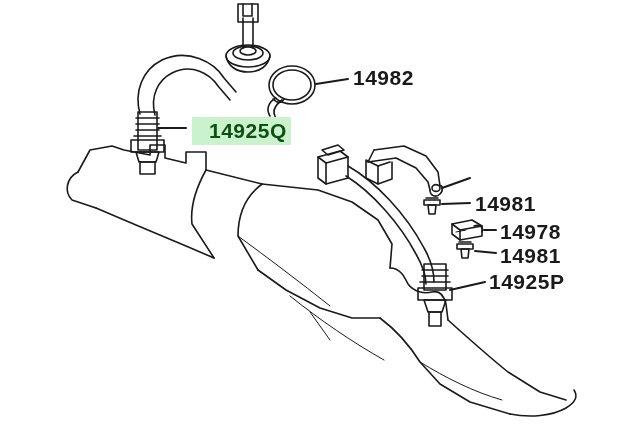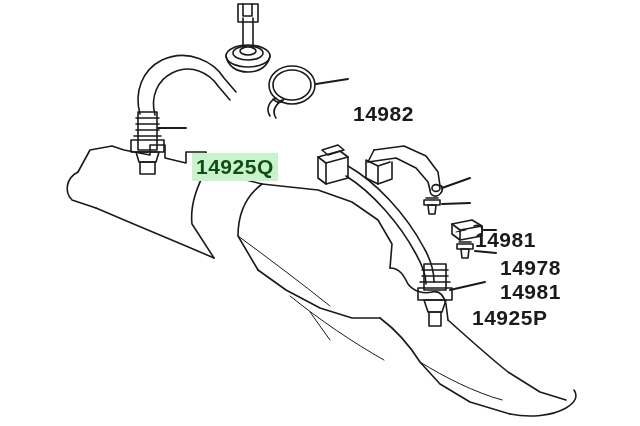--- a/index.html
+++ b/index.html
@@ -28,26 +28,25 @@
   }
   .callout {
     position: absolute;
     font-family: "Liberation Sans", sans-serif;
     font-size: 21px;
     font-weight: bold;
     color: #1a1a1a;
     letter-spacing: 0.5px;
     white-space: nowrap;
     line-height: 1;
-    margin-top: 36px;
   }
   .callout.highlight {
     color: #0f4f14;
     background: #c9f2cd;
-    padding: 3px 4px 4px 4px;
+    padding: 3px 4px 4px 17px;
   }
 </style>
 </head>
 <body>
 
 <div id="diagram-root">
 
   <svg id="parts-svg" viewBox="0 0 640 426" xmlns="http://www.w3.org/2000/svg">
 
     <g fill="none" stroke="#1a1a1a" stroke-width="1.6" stroke-linejoin="round" stroke-linecap="round">
@@ -184,15 +183,15 @@
 
   <div class="callout" style="left:353px; top:67px;">14982</div>
 
 
   <div class="callout" style="left:475px; top:193px;">14981</div>
 
   <div class="callout" style="left:500px; top:221px;">14978</div>
 
   <div class="callout" style="left:500px; top:245px;">14981</div>
 
-  <div class="callout" style="left:472px; top:271px;">14925P</div>
+  <div class="callout" style="left:489px; top:271px;">14925P</div>
 
 </div>
 
 </body></html>

